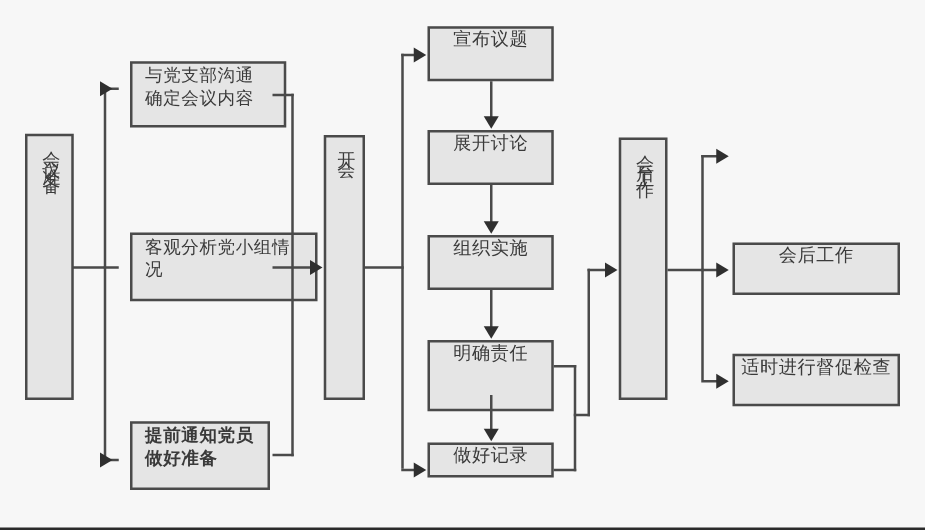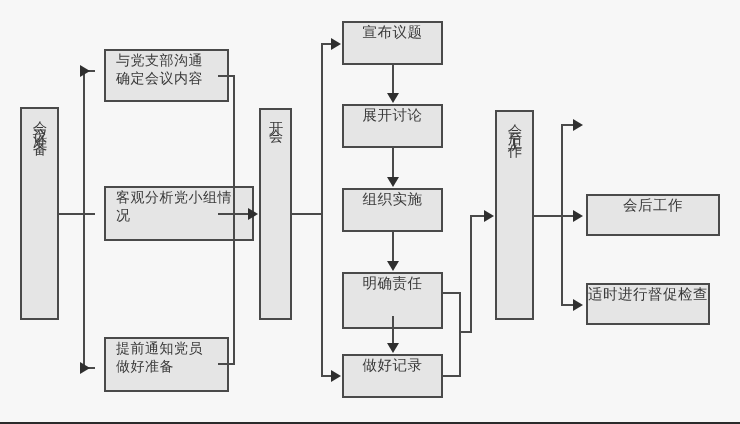--- a/index.html
+++ b/index.html
@@ -104,21 +104,21 @@
   <div class="arrow right" style="left:80px; top:362px;"></div>
 
   <div class="node wrap-left" style="left:93px; top:49px; width:125px; height:53px;">
     <span class="txt">与党支部沟通确定会议内容</span>
   </div>
 
   <div class="node wrap-left" style="left:93px; top:186px; width:150px; height:55px;">
     <span class="txt">客观分析党小组情况</span>
   </div>
 
-  <div class="node wrap-left" style="left:93px; top:337px; width:125px; height:55px;">
+  <div class="node wrap-left" style="left:93px; top:337px; width:112px; height:55px;font-weight:bold;">
     <span class="txt">提前通知党员做好准备</span>
   </div>
 
   <div class="ln h" style="left:218px; top:75px; width:17px;"></div>
   <div class="ln h" style="left:218px; top:363px; width:17px;"></div>
   <div class="ln v" style="left:233px; top:75px; height:290px;"></div>
   <div class="ln h" style="left:218px; top:213px; width:38px;"></div>
   <div class="arrow right" style="left:248px; top:208px;"></div>
 
   <div class="node vert" style="left:259px; top:108px; width:33px; height:212px;">
@@ -143,21 +143,21 @@
   </div>
 
   <div class="node ctr" style="left:342px; top:188px; width:101px; height:44px;">
     <span class="txt">组织实施</span>
   </div>
 
   <div class="node ctr" style="left:342px; top:272px; width:101px; height:57px;">
     <span class="txt">明确责任</span>
   </div>
 
-  <div class="node ctr" style="left:342px; top:354px; width:101px; height:44px;">
+  <div class="node ctr" style="left:342px; top:354px; width:101px; height:28px;">
     <span class="txt">做好记录</span>
   </div>
 
   <div class="ln v" style="left:392px; top:65px; height:29px;"></div>
   <div class="arrow down" style="left:387px; top:93px;"></div>
 
   <div class="ln v" style="left:392px; top:148px; height:30px;"></div>
   <div class="arrow down" style="left:387px; top:177px;"></div>
 
   <div class="ln v" style="left:392px; top:232px; height:30px;"></div>
@@ -188,17 +188,17 @@
   <div class="arrow right" style="left:573px; top:210px;"></div>
 
   <div class="ln h" style="left:561px; top:304px; width:16px;"></div>
   <div class="arrow right" style="left:573px; top:299px;"></div>
 
 
   <div class="node ctr" style="left:586px; top:194px; width:134px; height:42px;">
     <span class="txt">会后工作</span>
   </div>
 
-  <div class="node ctr" style="left:586px; top:283px; width:124px; height:42px;">
+  <div class="node ctr" style="left:586px; top:283px; width:134px; height:42px;">
     <span class="txt">适时进行督促检查</span>
   </div>
 
 </div>
 
 </body></html>

